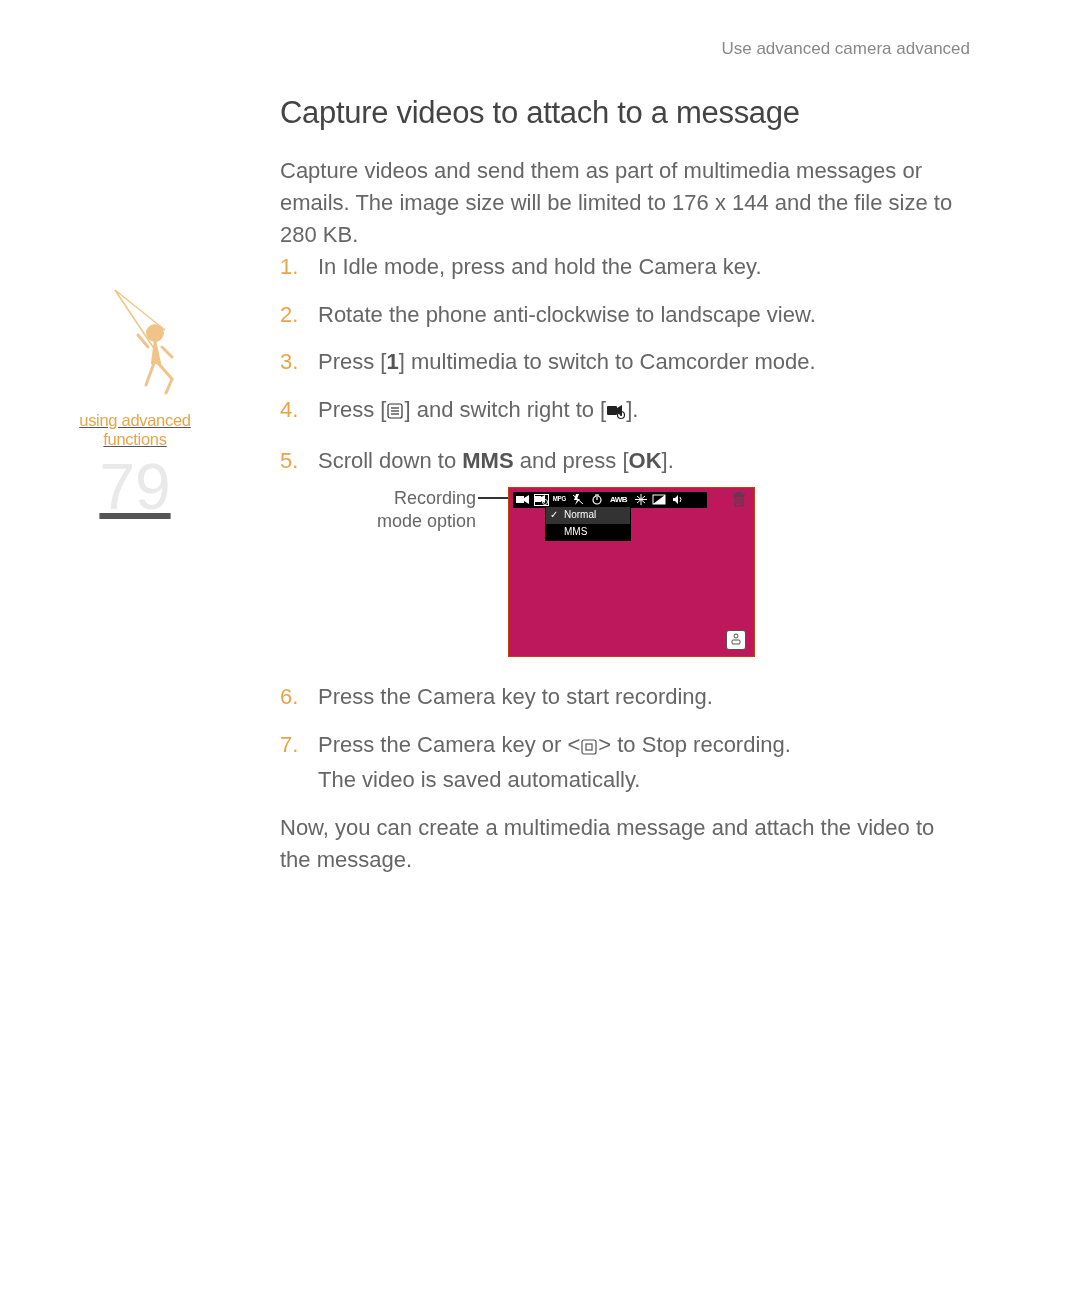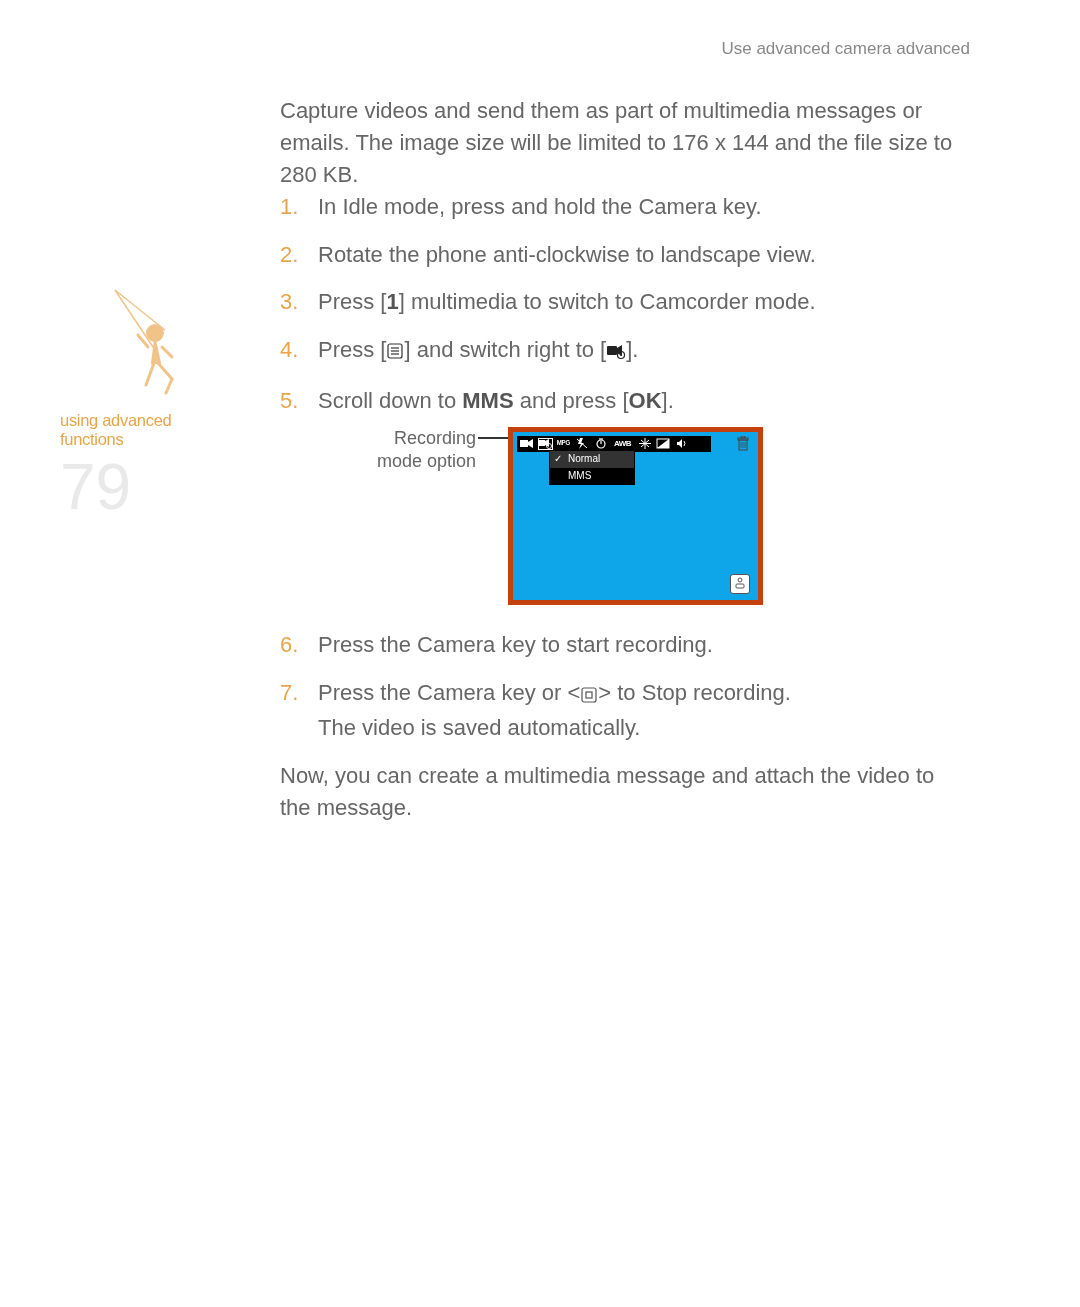--- a/index.html
+++ b/index.html
@@ -20,21 +20,22 @@
     top:39px;
     right:110px;
     font-size:17px;
     color:#888888;
   }
   .sidebar{
     position:absolute;
     left:60px;
     top:285px;
     width:150px;
-    text-align:left;
+    text-align:center;
+    text-decoration:underline;
   }
   .climber{
     position:relative;
     width:150px;
     height:130px;
   }
   .climber svg{
     position:absolute;
     right:0;
     top:0;
@@ -117,23 +118,23 @@
   .leader{
     width:30px;
     height:2px;
     background:#333333;
     margin-top:10px;
     margin-left:2px;
   }
   .phone-screen{
     width:245px;
     height:168px;
-    border:5px solid #c2410c;
+    border:1px solid #c2410c;
     position:relative;
-    background:#0ea5e9;
+    background:#be185d;
     flex-shrink:0;
   }
   .icon-bar{
     position:absolute;
     left:4px;right:4px;top:4px;
     height:14px;
     background:#000000;
     display:flex;
     align-items:center;
     gap:3.5px;
@@ -221,20 +222,21 @@
       </svg>
     </div>
     <div class="side-caption">
       <span>using advanced</span><br>
       <span>functions</span>
     </div>
     <div class="page-number">79</div>
   </div>
 
   <div class="content">
+    <div class="title">Capture videos to attach to a message</div>
     <div class="intro">Capture videos and send them as part of multimedia messages or emails. The image size will be limited to 176 x 144 and the file size to 280 KB.</div>
 
     <ol class="steps">
       <li><span>In Idle mode, press and hold the Camera key.</span></li>
       <li><span>Rotate the phone anti-clockwise to landscape view.</span></li>
       <li>
         <span>Press [</span><span class="bold-inline">1</span><span>] multimedia to switch to Camcorder mode.</span>
       </li>
       <li>
         <span>Press [</span><span class="inline-icon"><svg width="18" height="18" viewBox="0 0 18 18">

